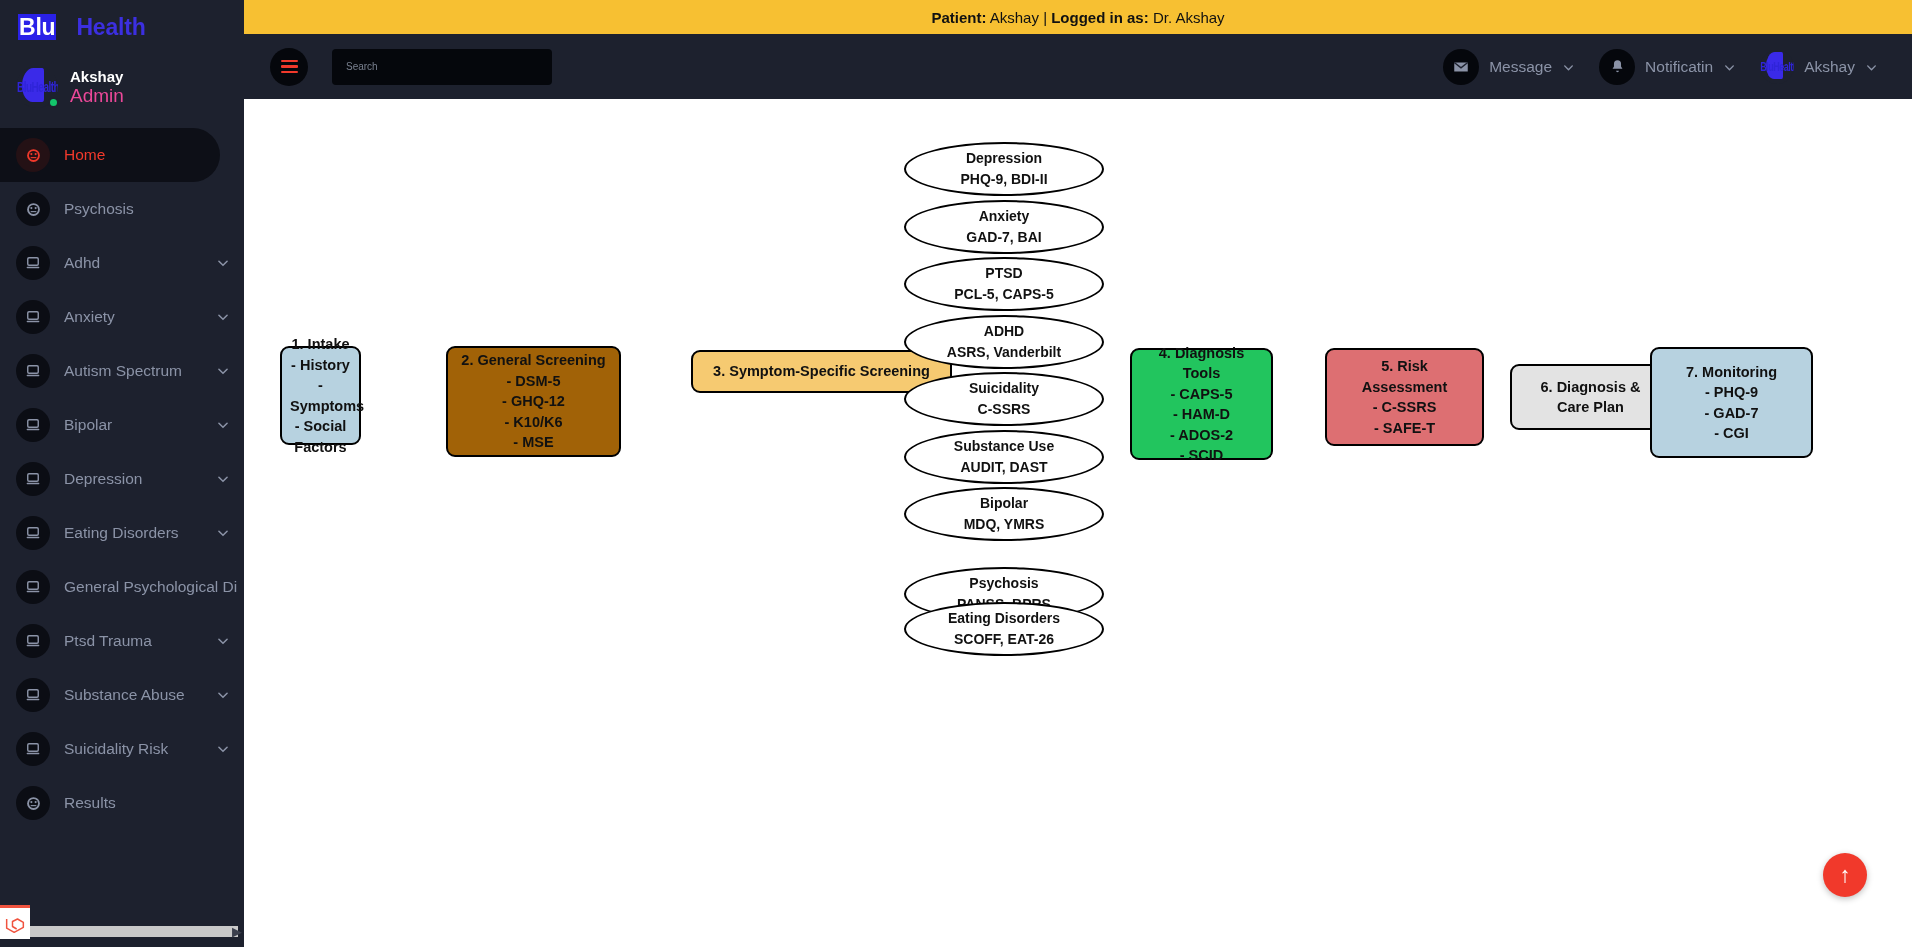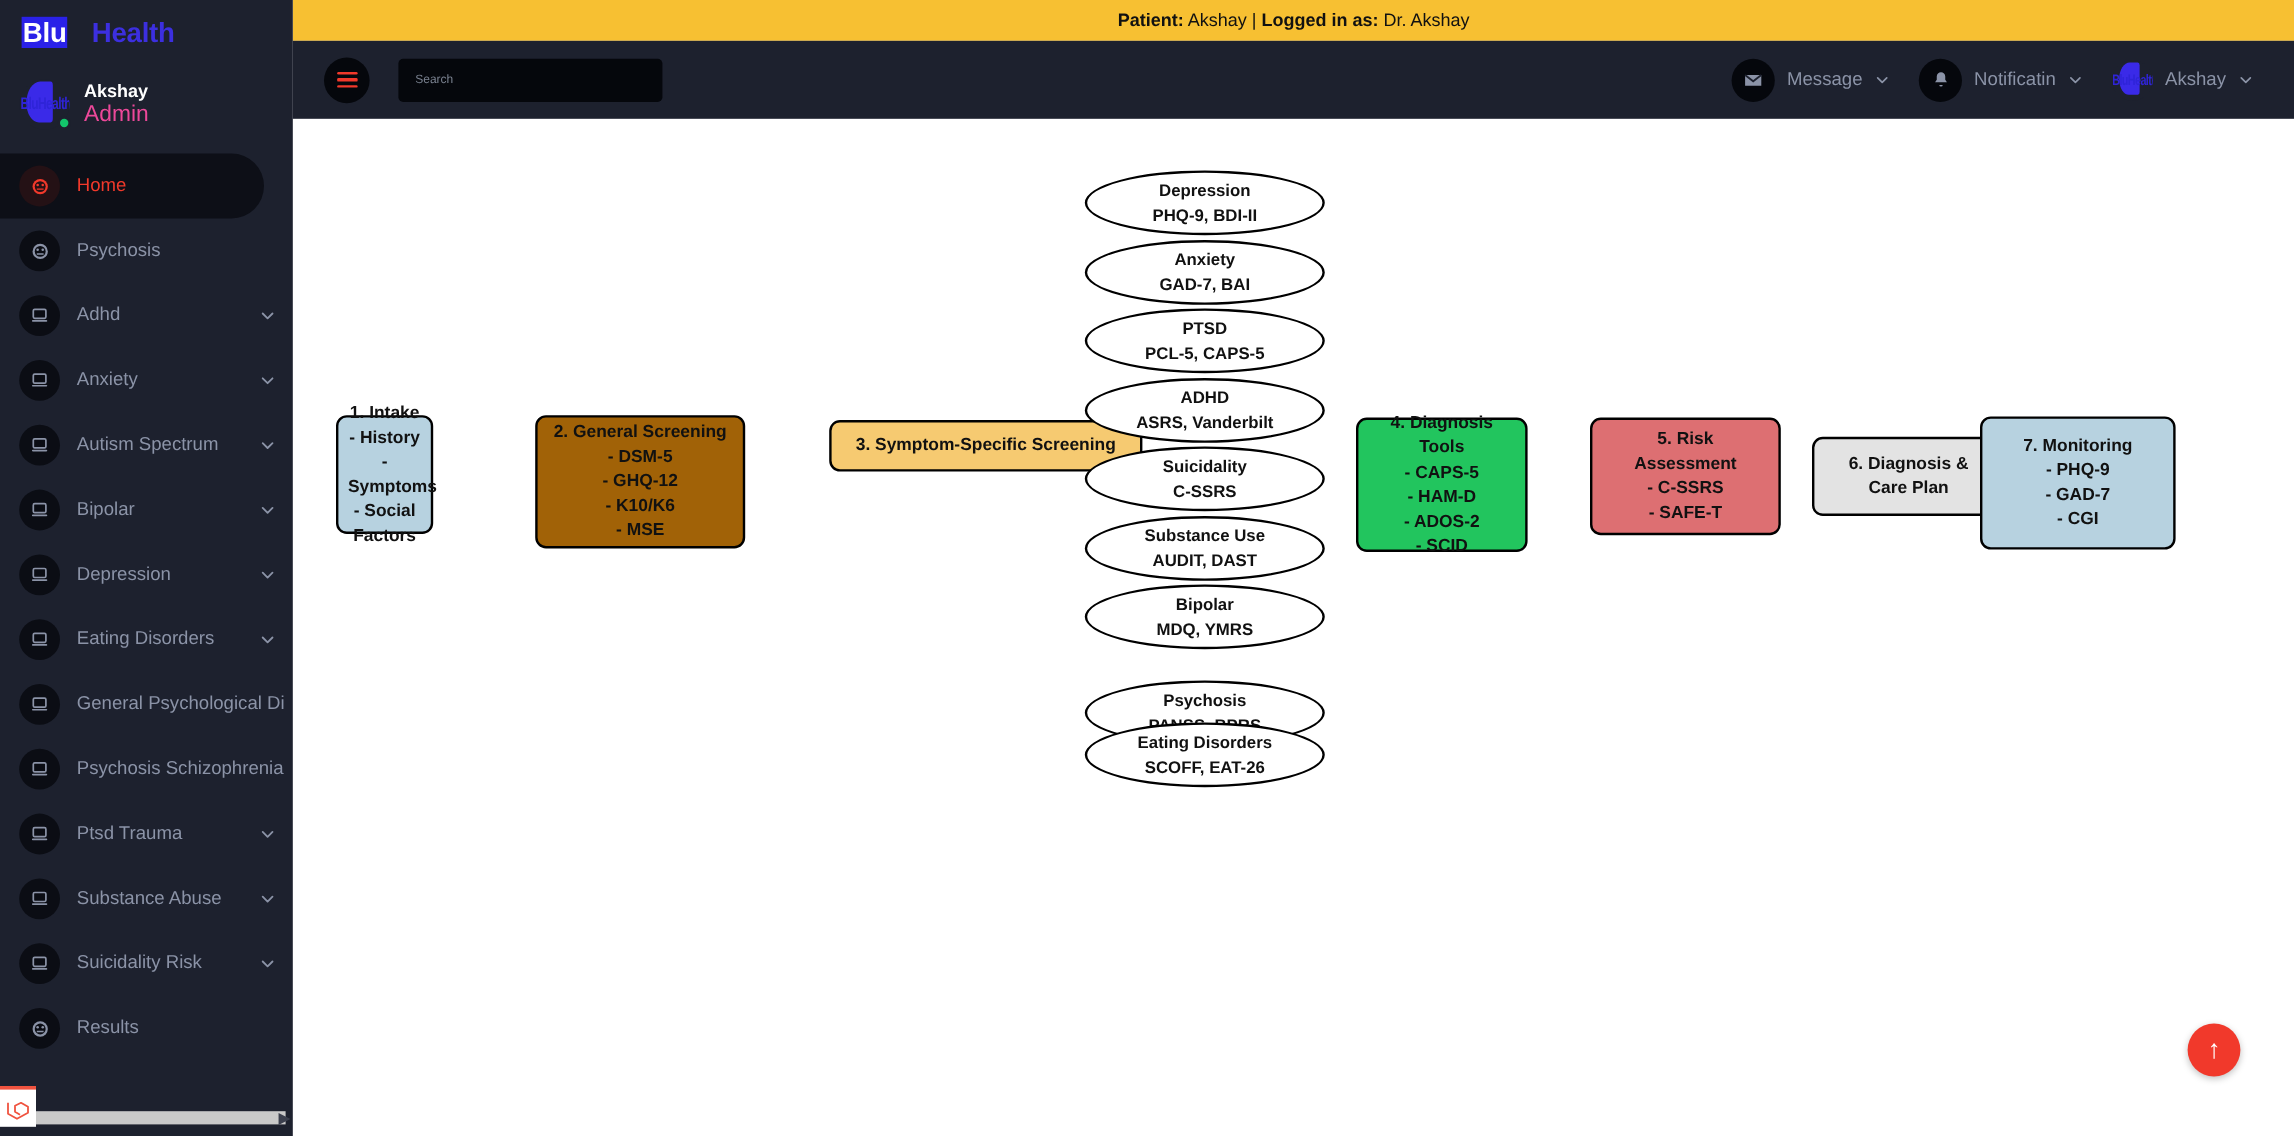--- a/index.html
+++ b/index.html
@@ -365,29 +365,20 @@
           </span>
           <span class="nav-label">General Psychological Di</span>
         </div>
         <div class="nav-item">
           <span class="nav-ico">
             <svg width="18" height="18" viewBox="0 0 24 24">
               <rect x="5" y="5" width="14" height="10" rx="1.6" fill="none" stroke="#8b93a7" stroke-width="1.9"></rect>
               <rect x="3.5" y="17" width="17" height="1.9" rx="0.9" fill="#8b93a7"></rect>
             </svg>
           </span>
-          <span class="nav-label">Psychosis Schizophrenia</span>
-        </div>
-        <div class="nav-item">
-          <span class="nav-ico">
-            <svg width="18" height="18" viewBox="0 0 24 24">
-              <rect x="5" y="5" width="14" height="10" rx="1.6" fill="none" stroke="#8b93a7" stroke-width="1.9"></rect>
-              <rect x="3.5" y="17" width="17" height="1.9" rx="0.9" fill="#8b93a7"></rect>
-            </svg>
-          </span>
           <span class="nav-label">Ptsd Trauma</span>
           <span class="chev">
             <svg width="14" height="14" viewBox="0 0 24 24">
               <path d="M5 9l7 7 7-7" fill="none" stroke="#8b93a7" stroke-width="2.6" stroke-linecap="round" stroke-linejoin="round"></path>
             </svg>
           </span>
         </div>
         <div class="nav-item">
           <span class="nav-ico">
             <svg width="18" height="18" viewBox="0 0 24 24">

